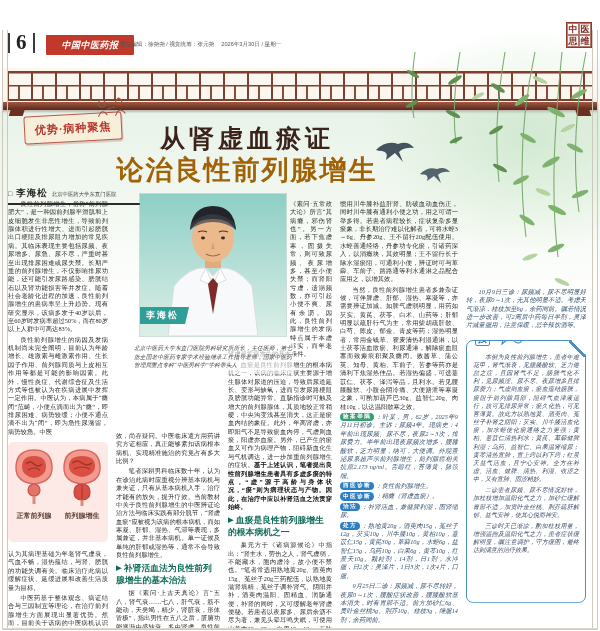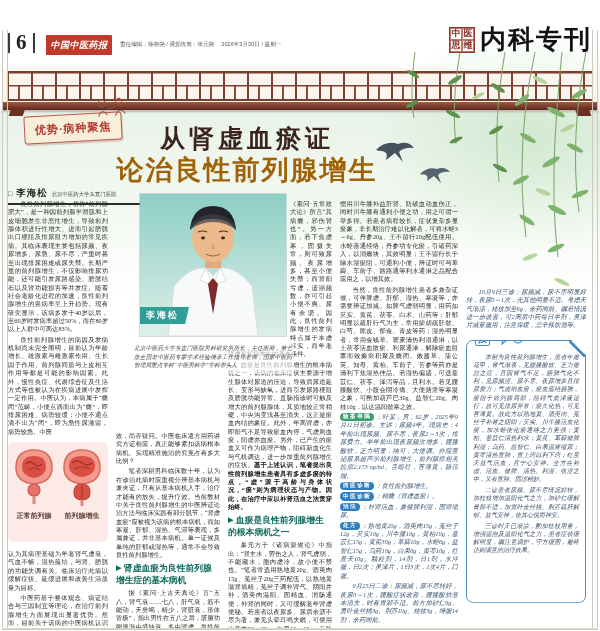--- a/index.html
+++ b/index.html
@@ -14,21 +14,21 @@
   .wash{position:absolute;inset:0;z-index:0;
     background:
       radial-gradient(220px 160px at 88% 22%, rgba(190,224,190,.55), transparent 70%),
       linear-gradient(180deg,#ffffff 0 110px,#e9f3e9 112px,#f2f8f0 200px,#ffffff 300px);}
 
   
   header{position:absolute;top:28px;left:8px;right:8px;height:36px;z-index:5;}
   .pn-wrap{position:absolute;left:0;top:4px;display:flex;align-items:center;gap:4px;}
   .pn-bar{display:inline-block;width:2px;height:20px;background:#3a3a3a;}
   .pn{font-size:21px;font-weight:bold;color:#222;line-height:1;padding:0 2px;}
-  .paper-logo{position:absolute;left:38px;top:7px;width:66px;height:20px;background:#c0392b;color:#fff;
+  .paper-logo{position:absolute;left:38px;top:7px;width:88px;height:20px;background:#c0392b;color:#fff;
       display:flex;align-items:center;justify-content:center;font-weight:bold;font-size:9px;
       font-style:italic;letter-spacing:0.5px;border-radius:1px;}
   .hmeta{position:absolute;left:112px;top:13px;font-size:5.6px;color:#555;font-family:"Liberation Sans",sans-serif;white-space:nowrap;}
   .right-logo{position:absolute;right:0;top:-6px;display:flex;align-items:center;gap:5px;}
   .seal{display:grid;grid-template-columns:12px 12px;grid-auto-rows:12px;border:1px solid #93392b;}
   .seal span{display:flex;align-items:center;justify-content:center;font-size:9px;font-weight:bold;color:#7e2a1e;
       border:0.5px solid #b57a6e;line-height:1;}
   .section-title{font-size:26px;font-weight:900;color:#111;letter-spacing:2px;font-family:"Liberation Sans",sans-serif;}
 
   
@@ -122,21 +122,20 @@
       <span>责任编辑：徐尧尧 / 视觉统筹：张元尧</span>
       　<span>2026年3月30日 / 星期一</span>
     </div>
     <div class="right-logo">
       <div class="seal">
         <span>中</span>
         <span>医</span>
         <span>思</span>
         <span>维</span>
       </div>
-      <div class="section-title">内科专刊</div>
     </div>
   </header>
 
   <div class="band">
     <div class="lat"></div>
     <div class="band-shadow"></div>
     <div class="band-foot bf-l"></div>
     <div class="band-foot bf-r"></div>
   </div>
 
@@ -272,21 +271,21 @@
           <text x="74" y="76" text-anchor="middle" font-size="7" fill="#5a3c35" font-weight="bold">前列腺增生</text>
         </svg>
         <p class="p">认为其病理基础为年老肾气虚衰，气血不畅，湿热蕴结，与肾、膀胱的功能失调有关。临床治疗此病以缓解症状、延缓进展和改善生活质量为目标。</p>
         <p class="p ind">中医药基于整体观念、病证结合与三因制宜等理论，在治疗前列腺增生方面展现出显著优势。然而，目前关于该病的中医病机认识及辨证论治仍较为繁杂，常见的病机包括肾虚、脾虚、肝郁、湿阻、血瘀、湿热、气滞等。这自然引发思考：究竟何为前列腺增生的根本病机？单纯的肝郁或湿热是否足以引发该病？正如相关著作所示，当前辨证治疗多分为湿热下注证、气滞血瘀证、脾肾气虚证、肾阴亏虚证、肾阳不足证等。然而仅一证一方用药是否能够取得显著疗</p>
       </div>
 
       <div class="col c2">
         <div class="sp2"></div>
         <p class="p">效，尚存疑问。中医临床遣方用药讲究方证相应，真正能够紧扣该病根本病机、实现精准施治的究竟占有多大比例？</p>
         <p class="p ind">笔者深耕男科临床数十年，认为在诊治此病时应重视分辨基本病机与兼夹证，只有从基本病机入手，治疗才能有的放矢，提升疗效。当前教材中关于良性前列腺增生的中医辨证论治方法与临床实践有部分脱节，“肾虚血瘀”应被视为该病的根本病机，而如寒凝、肝郁、湿热、气滞等表现，多属兼证，并非基本病机。单一证候及单纯的肝郁或湿热等，通常不会导致良性前列腺增生。</p>
-        <h3 class="hd"><span class="arr">▶</span> <span>肾虚血瘀为良性前列腺增生症的基本病机</span></h3>
+        <h3 class="hd"><span class="arr">▶</span> <span>补肾活血法为良性前列腺增生的基本治法</span></h3>
         <p class="p ind">据《素问·上古天真论》言“五八，肾气衰……七八，肝气衰，筋不能动，天癸竭，精少，肾脏衰，形体皆极”，指出男性在五八之后，脏腑功能逐渐由盛转衰，多由肾虚。良性前列腺增生好发于老年男性，随着年龄增长，肾气渐衰，或因病情日久，损伤肾气。中医学认为，肾为水脏，主津液代谢，司二阴，主膀胱气化。若肾气亏虚，元阳不足，命门火衰，膀胱失于温煦则气化无力，从而导致排尿困难、小便不畅，甚则点滴不出；肾虚如</p>
       </div>
 
       <div class="col c3">
         <div class="sp3"></div>
         <p class="p">《素问·五常政大论》所言“其病癃，邪伤肾也”。另一方面，若下焦虚寒，固摄失常，则可致尿频、夜尿增多，甚至小便失禁；而肾阳亏虚，遗溺频数，亦可引起小便不爽、尿有余沥。因此，良性前列腺增生的发病特点属于本虚标实，而年老肾虚是疾病发生的基本条件。</p>
         <p class="p ind"><span>血瘀是良性前列腺增生的根本病机之一，该病的临床症状主要源于增生腺体对尿道的压迫，导致后尿道延长、变形与缺氧，进而引发尿路梗阻及膀胱功能异常。直肠指诊时可触及增大的前列腺腺体，其质地较正常稍硬，中央沟变浅甚至消失，这正是瘀血内结的象征。此外，年高肾虚，亦即阳气不足导致瘀血内停，气虚则血瘀，阳虚亦血瘀。另外，已产生的瘀血又可作为病理产物，阻碍新血化生与气机调达，进一步加重前列腺增生的症状。</span><b class="strong">基于上述认识，笔者提出良性前列腺增生患者具有多虚多瘀的特点，“虚”源于高龄与身体状况，“瘀”则为病理状态与产物。因此，在治疗中应以补肾活血之法贯穿始终。</b></p>
         <h3 class="hd"><span class="arr">▶</span> <span>血瘀是良性前列腺增生的根本病机之一</span></h3>
         <p class="p ind">巢元方于《诸病源候论》中指出：“肾主水，劳伤之人，肾气虚弱，不能藏水，胞内虚冷，故小便不禁也。”笔者常选用熟地黄20g、酒萸肉15g、菟丝子20g三药配伍，以熟地黄滋肾填精，菟丝子调补肾气、阴阳并补，酒萸肉温阳、固精血、润肠通便，补肾的同时，又可缓解老年肾虚便秘。若患者以夜尿多、尿后余沥不尽为著，兼见头晕耳鸣失眠，可使用山萸肉20～30g、白果10～12g、五味子10～15g，以达固肾缩尿之效；亦常选用乌药20～30g、益智仁</p>
       </div>

